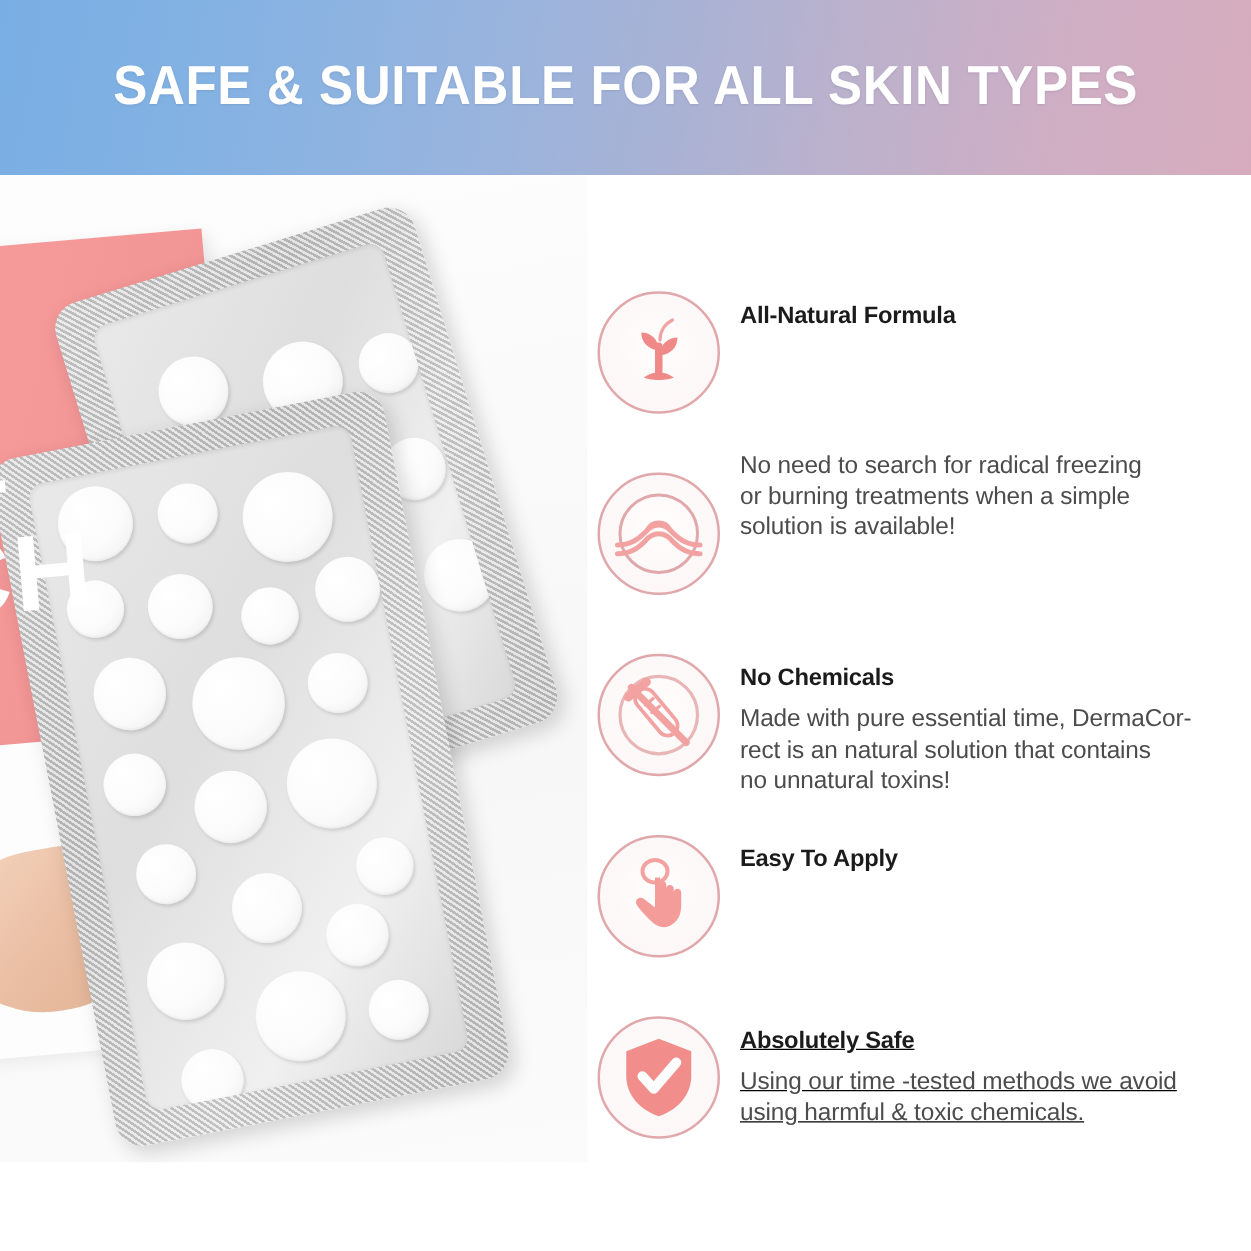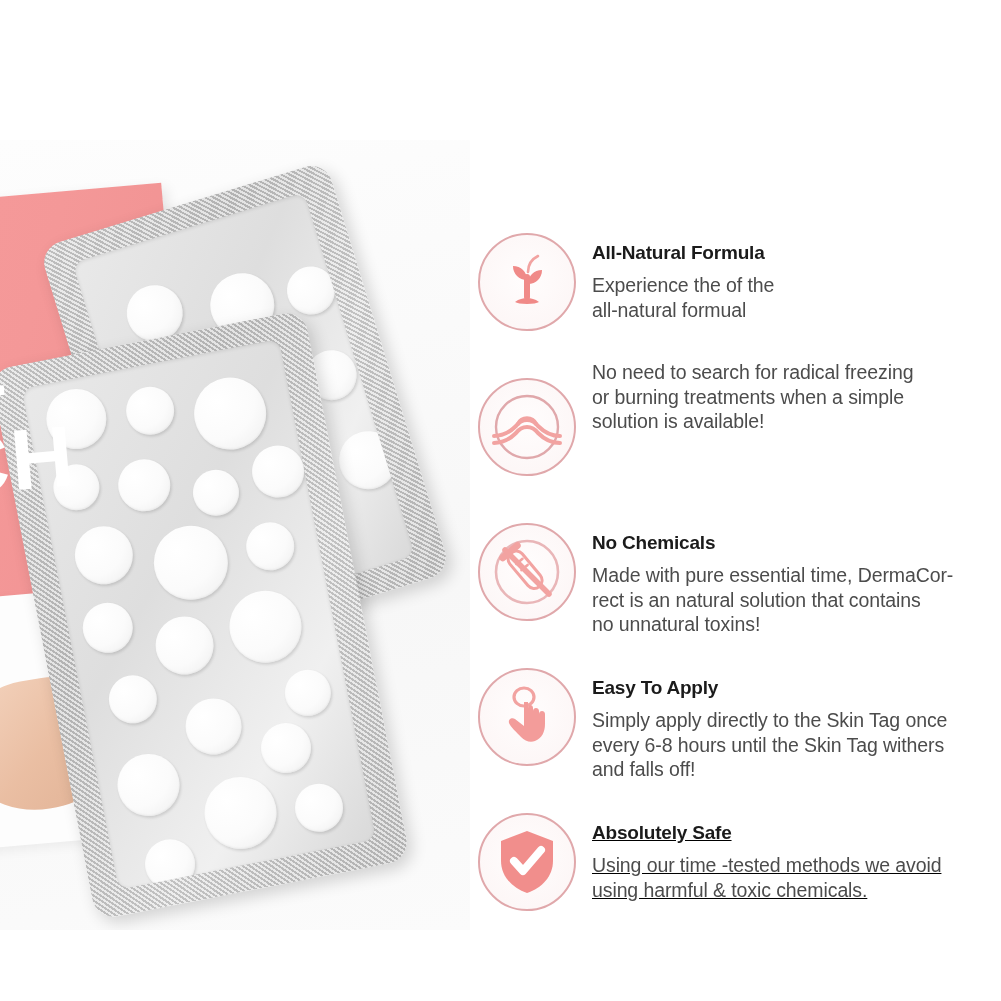--- a/index.html
+++ b/index.html
@@ -216,20 +216,23 @@
     color: #4c4c4c;
     letter-spacing: -0.1px;
     white-space: pre-line;
   }
 </style>
 </head>
 <body>
 
 <div id="page">
 
+  <div class="banner">
+    <div class="banner-title">SAFE &amp; SUITABLE FOR ALL SKIN TYPES</div>
+  </div>
 
   <div class="product-photo">
     <div class="photo-bg"></div>
 
     <div class="pink-box"></div>
     <div class="carton-white"></div>
     <div class="skin-swatch"></div>
 
     <div class="blister blister-back">
       <div class="blister-inner">
@@ -284,22 +287,20 @@
       <div class="icon-circle">
         <svg width="60" height="60" viewBox="0 0 60 60" aria-hidden="true">
           <path d="M30 52 C24 52 20 51 18 50 C22 47 26 46 30 46 C34 46 38 47 42 50 C40 51 36 52 30 52 Z" fill="#f08a88"></path>
           <rect x="27" y="22" width="6" height="26" rx="3" fill="#f08a88"></rect>
           <path d="M30 28 C22 28 16 22 16 14 C24 14 30 20 30 28 Z" fill="#f08a88"></path>
           <path d="M31 32 C31 24 37 18 45 18 C45 26 39 32 31 32 Z" fill="#f08a88"></path>
           <path d="M31 20 C31 13 35 7 41 4" fill="none" stroke="#f2a3a1" stroke-width="2.6" stroke-linecap="round"></path>
         </svg>
       </div>
       <h3 class="feature-title">All-Natural Formula</h3>
-      <p class="feature-desc">Experience the                of the
-all-natural formual</p>
     </div>
 
     <div class="feature">
       <div class="icon-circle">
         <svg width="78" height="78" viewBox="0 0 78 78" aria-hidden="true">
           <circle cx="39" cy="39" r="31" fill="none" stroke="#e0a8ab" stroke-width="2.4"></circle>
           <path d="M6 48 C16 48 22 44 28 38 C31 34 34 32 39 32 C44 32 47 34 50 38 C56 44 62 48 72 48" fill="none" stroke="#f2a3a1" stroke-width="4" stroke-linecap="round"></path>
           <path d="M6 55 C16 55 22 51 28 45 C31 41 34 39 39 39 C44 39 47 41 50 45 C56 51 62 55 72 55" fill="none" stroke="#f2a3a1" stroke-width="4" stroke-linecap="round"></path>
           <path d="M30 36 A10 10 0 0 1 48 36" fill="none" stroke="#f2a3a1" stroke-width="4" stroke-linecap="round"></path>
         </svg>
@@ -331,23 +332,20 @@
     <div class="feature">
       <div class="icon-circle">
         <svg width="60" height="62" viewBox="0 0 60 62" aria-hidden="true">
           <ellipse cx="27" cy="11" rx="10" ry="9" fill="none" stroke="#f2a3a1" stroke-width="3.2"></ellipse>
           <path d="M27 16 L27 40 L18 33 C15 31 11 33 12 37 C13 40 20 47 24 51
                    C28 55 33 57 38 55 C45 52 48 46 48 38 L48 28 C48 24 42 24 42 28
                    L42 25 C42 21 36 21 36 25 L36 22 C36 18 31 18 31 22 L31 16 Z" fill="#f39c9a"></path>
         </svg>
       </div>
       <h3 class="feature-title">Easy To Apply</h3>
-      <p class="feature-desc">Simply apply directly to the Skin Tag once
-every 6-8 hours until the Skin Tag withers
-and falls off!</p>
     </div>
 
     <div class="feature">
       <div class="icon-circle">
         <svg width="62" height="68" viewBox="0 0 62 68" aria-hidden="true">
           <path d="M31 3 L57 13 L57 33 C57 48 46 60 31 65 C16 60 5 48 5 33 L5 13 Z" fill="#f18e8c"></path>
           <path d="M18 33 L27 43 L45 22" fill="none" stroke="#ffffff" stroke-width="8" stroke-linecap="round" stroke-linejoin="round"></path>
         </svg>
       </div>
       <h3 class="feature-title">Absolutely Safe</h3>

